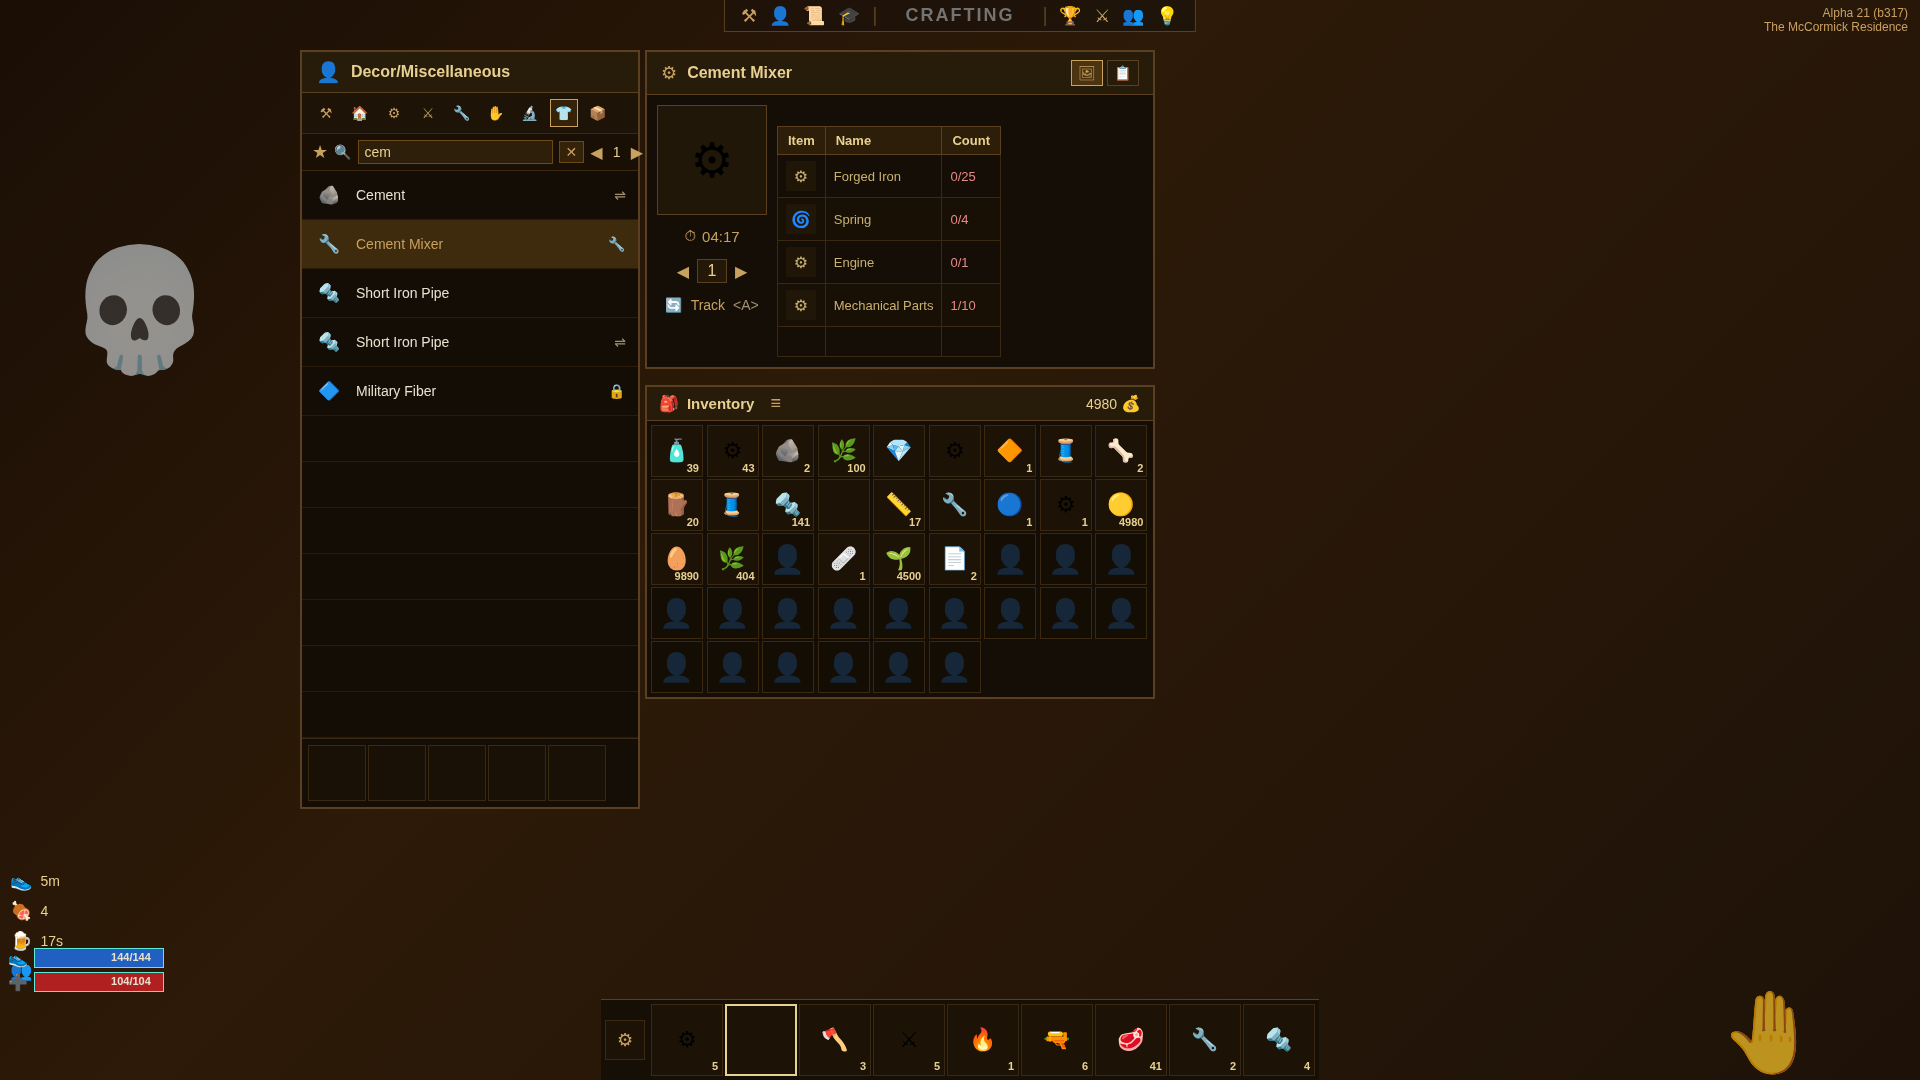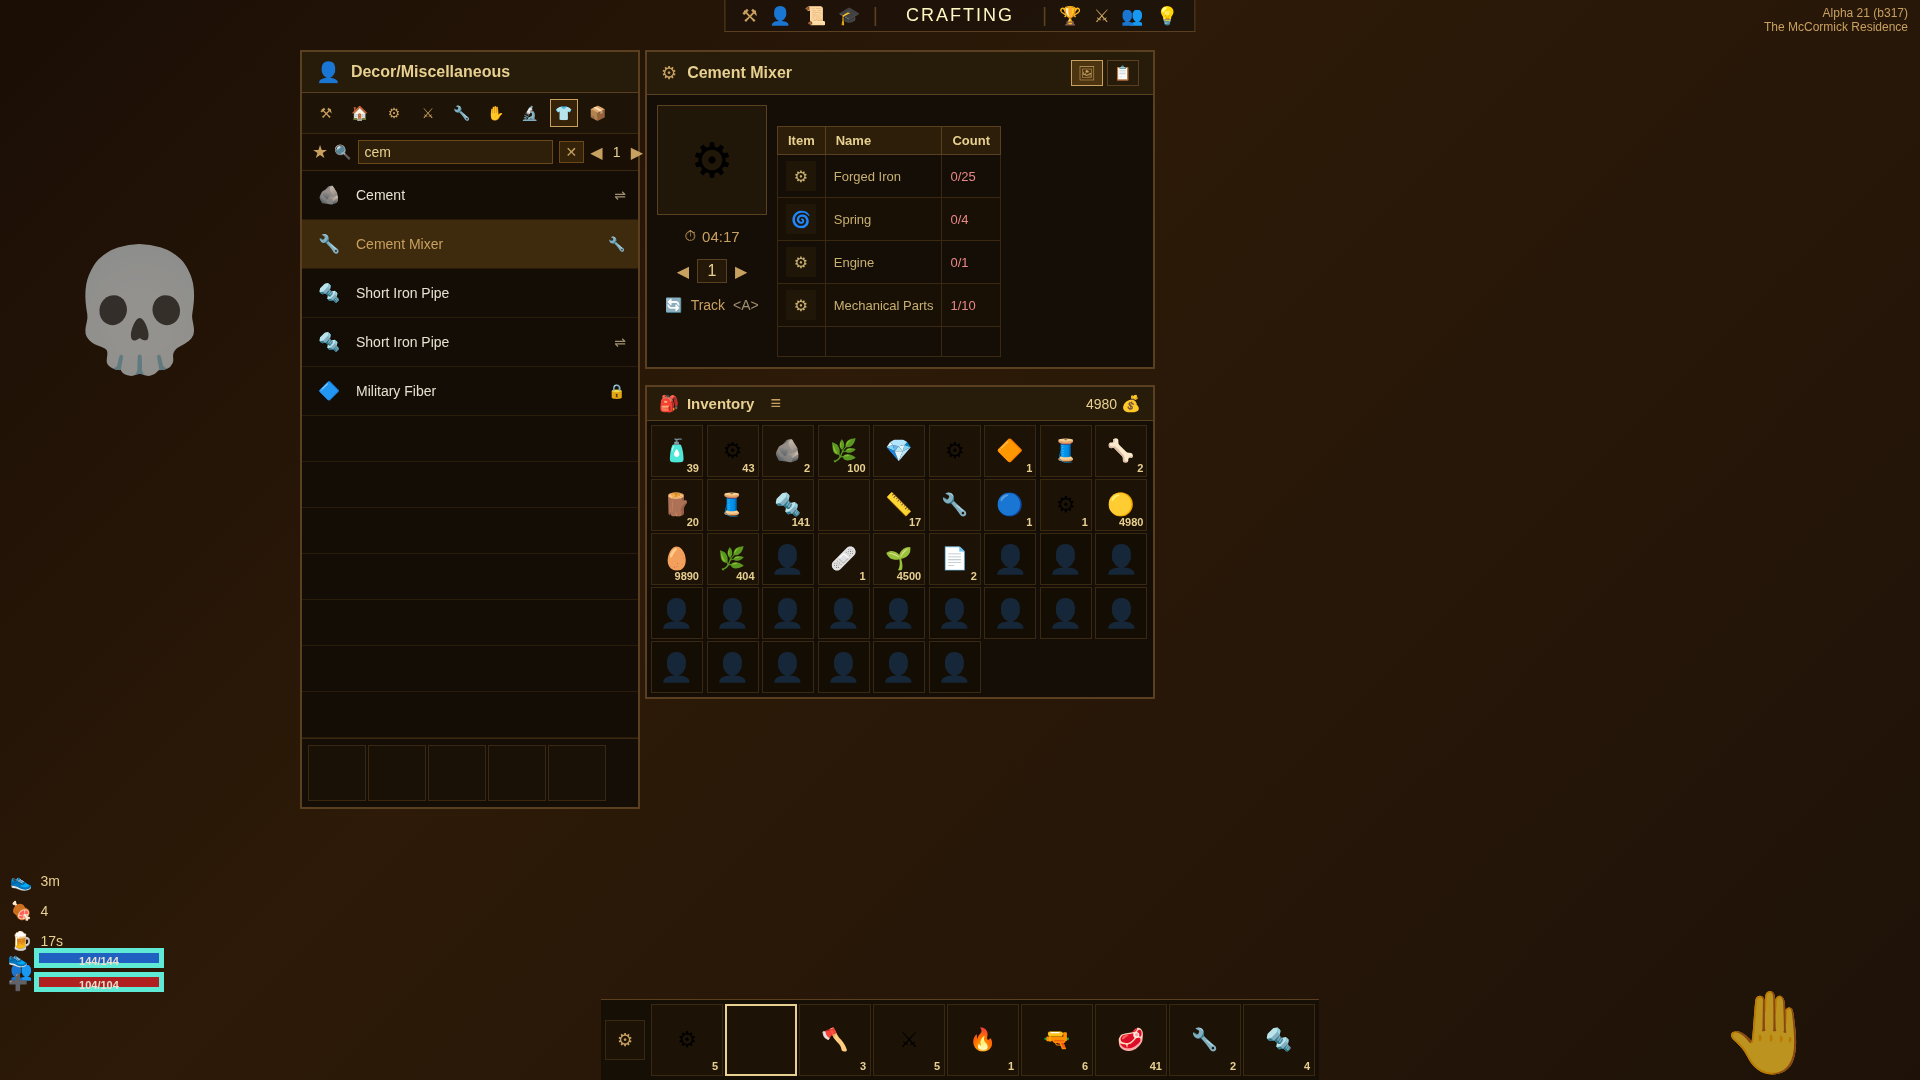--- a/index.html
+++ b/index.html
@@ -33,23 +33,23 @@
       padding: 4px 16px;
       gap: 12px;
       z-index: 100;
     }
     .top-nav-icon {
       font-size: 18px;
       color: #c8a060;
       cursor: pointer;
     }
     .top-nav-title {
-      color: #fef9c3;
+      color: #737373;
       font-size: 18px;
-      font-weight: normal;
+      font-weight: bold;
       letter-spacing: 2px;
       padding: 0 16px;
     }
     .top-nav-divider {
       color: #5a4020;
       font-size: 20px;
     }
 
     
     .version-info {
@@ -473,22 +473,23 @@
     .hud-icon { font-size: 18px; }
     .hud-bar {
       display: flex;
       align-items: center;
       gap: 6px;
     }
     .bar-bg {
       width: 120px;
       height: 16px;
       background: rgba(20,14,6,0.8);
-      border: 5px solid #5eead4;
+      border: 1px solid #5eead4;
       position: relative;
+      padding-left: 32px;
     }
     .bar-fill {
       height: 100%;
       position: absolute;
       left: 0;
       top: 0;
     }
     .bar-fill.blue { background: #2060c0; }
     .bar-fill.red { background: #b02020; }
     .bar-text {
@@ -870,21 +871,21 @@
       </div>
     <div class="inv-cell empty">
         <span class="empty-ghost">👤</span>
       </div>
   </div>
 </div>
 
 <div class="hud-left">
   <div class="hud-stat">
     <span class="hud-icon">👟</span>
-    <span>3m</span>
+    <span>5m</span>
   </div>
   <div class="hud-stat">
     <span class="hud-icon">🍖</span>
     <span>4</span>
   </div>
   <div class="hud-stat">
     <span class="hud-icon">🍺</span>
     <span>17s</span>
   </div>
   <div class="hud-stat">

